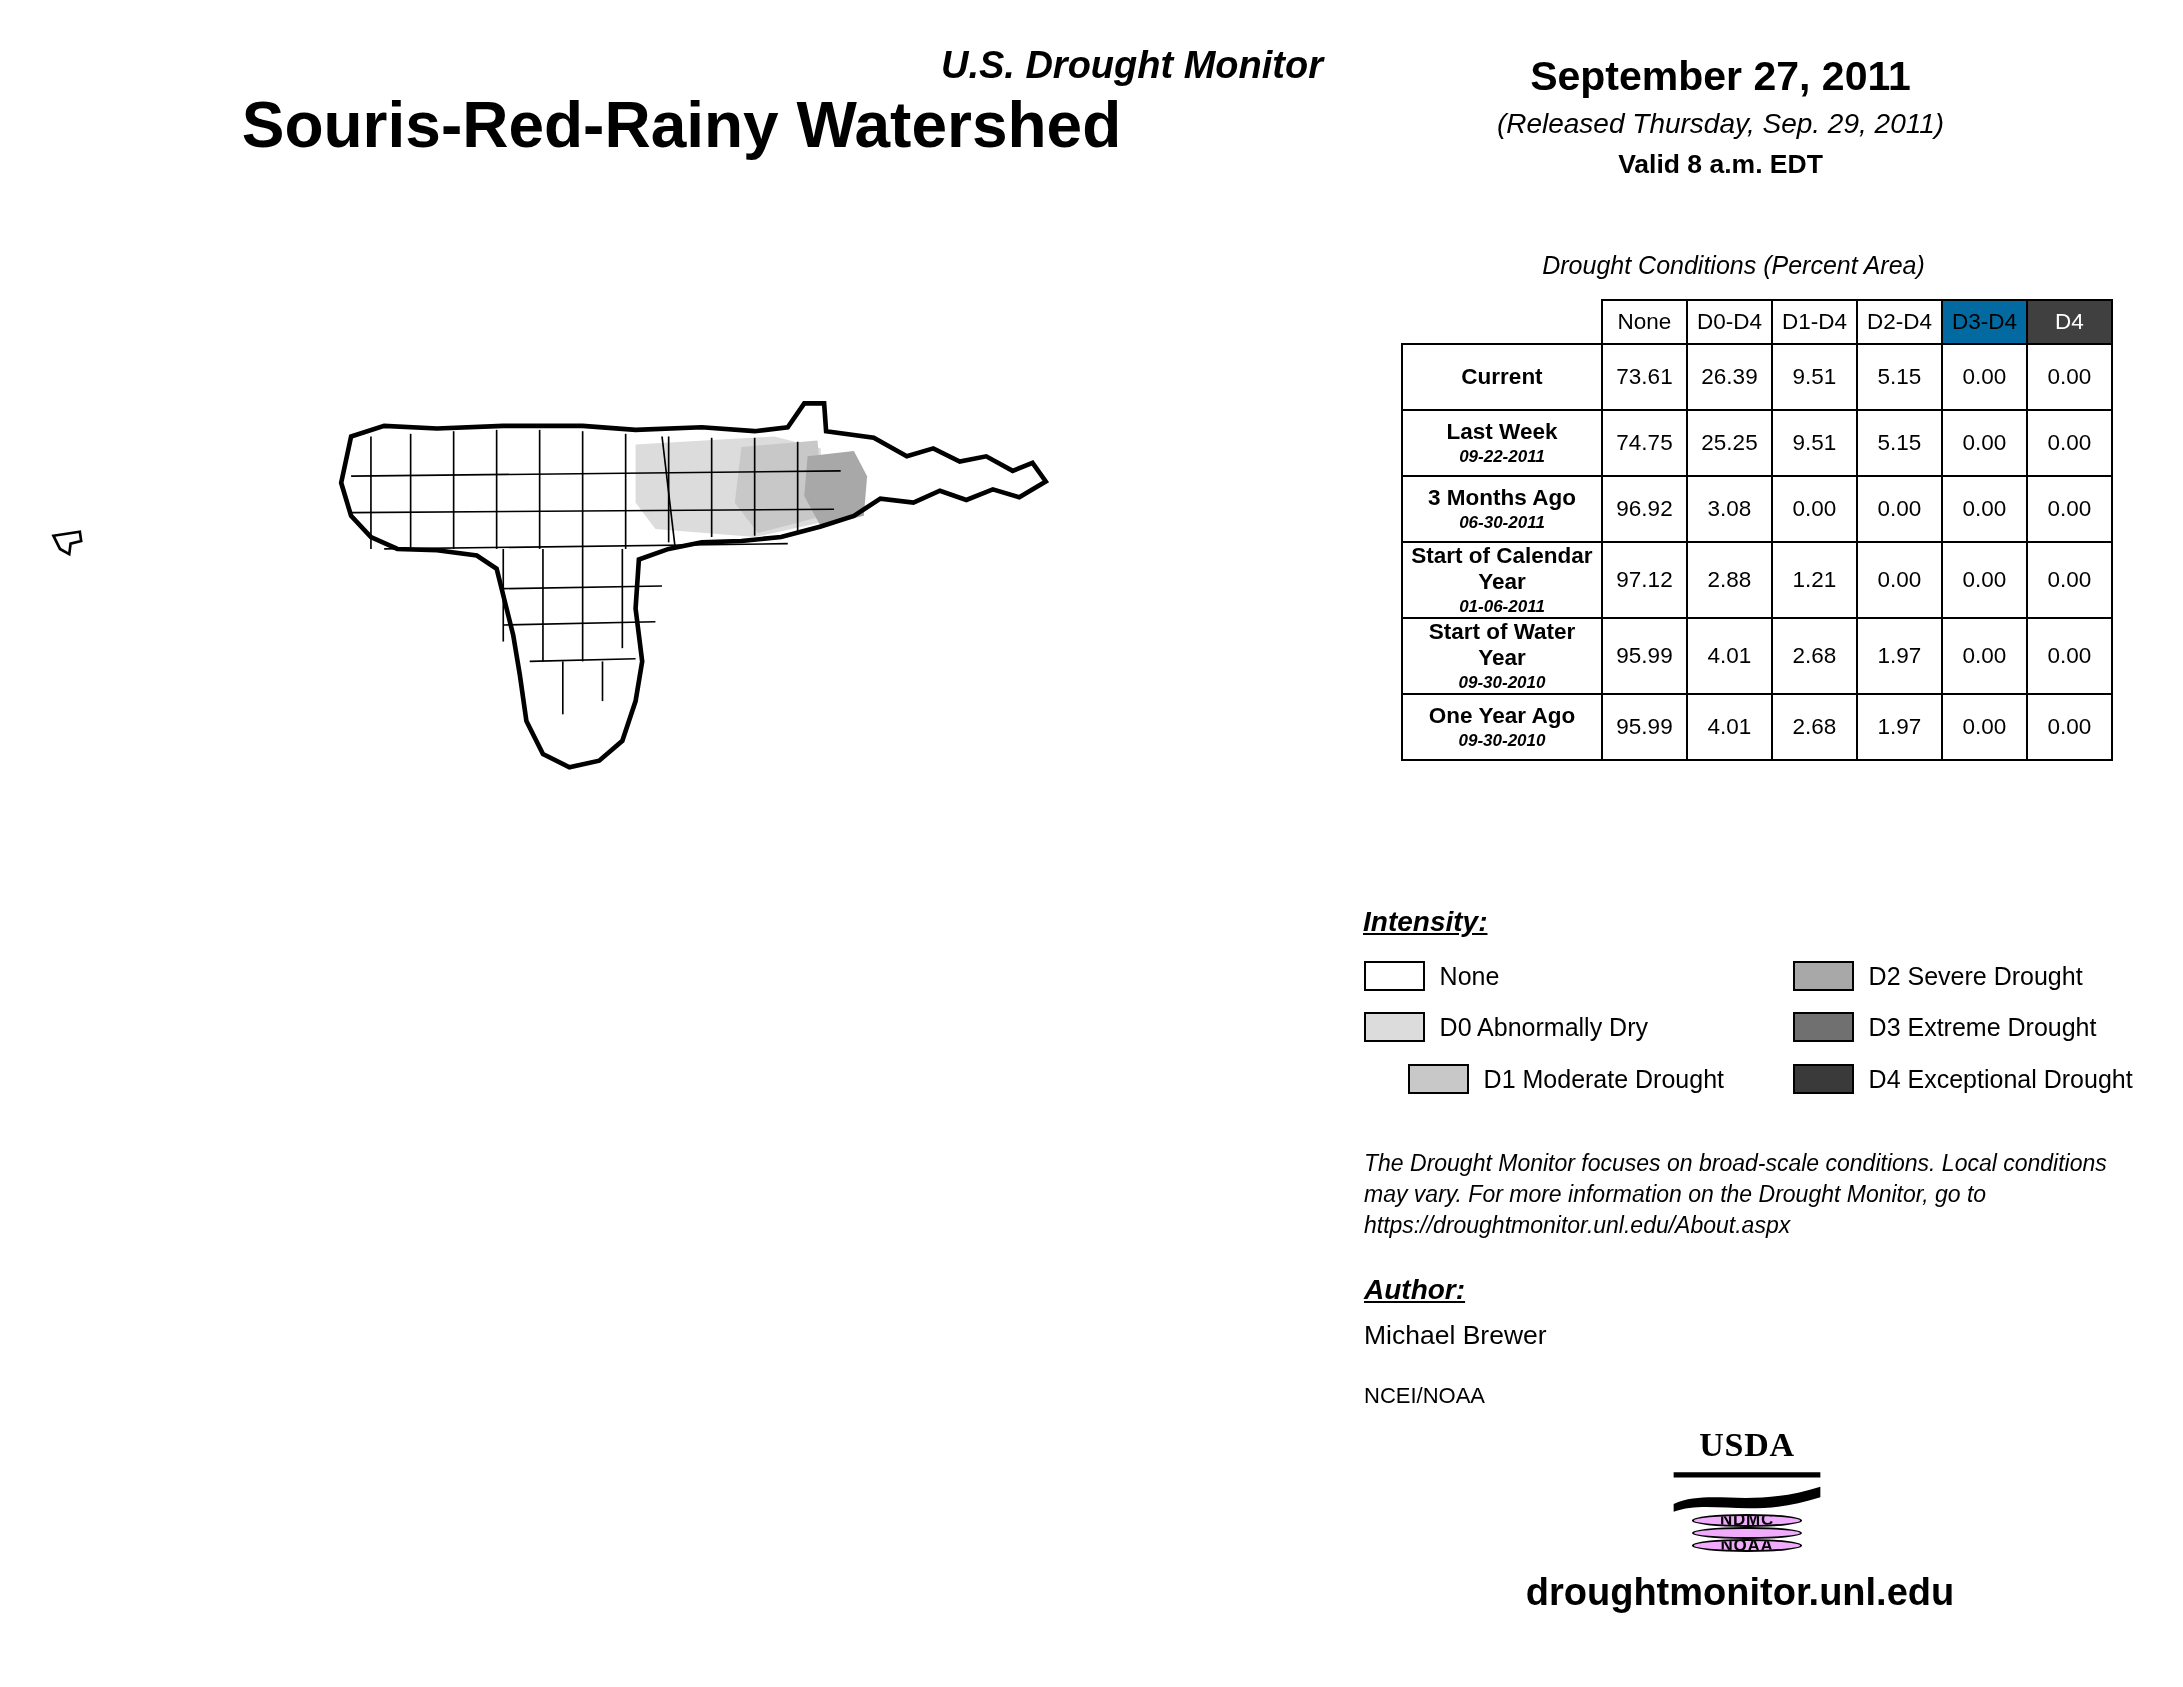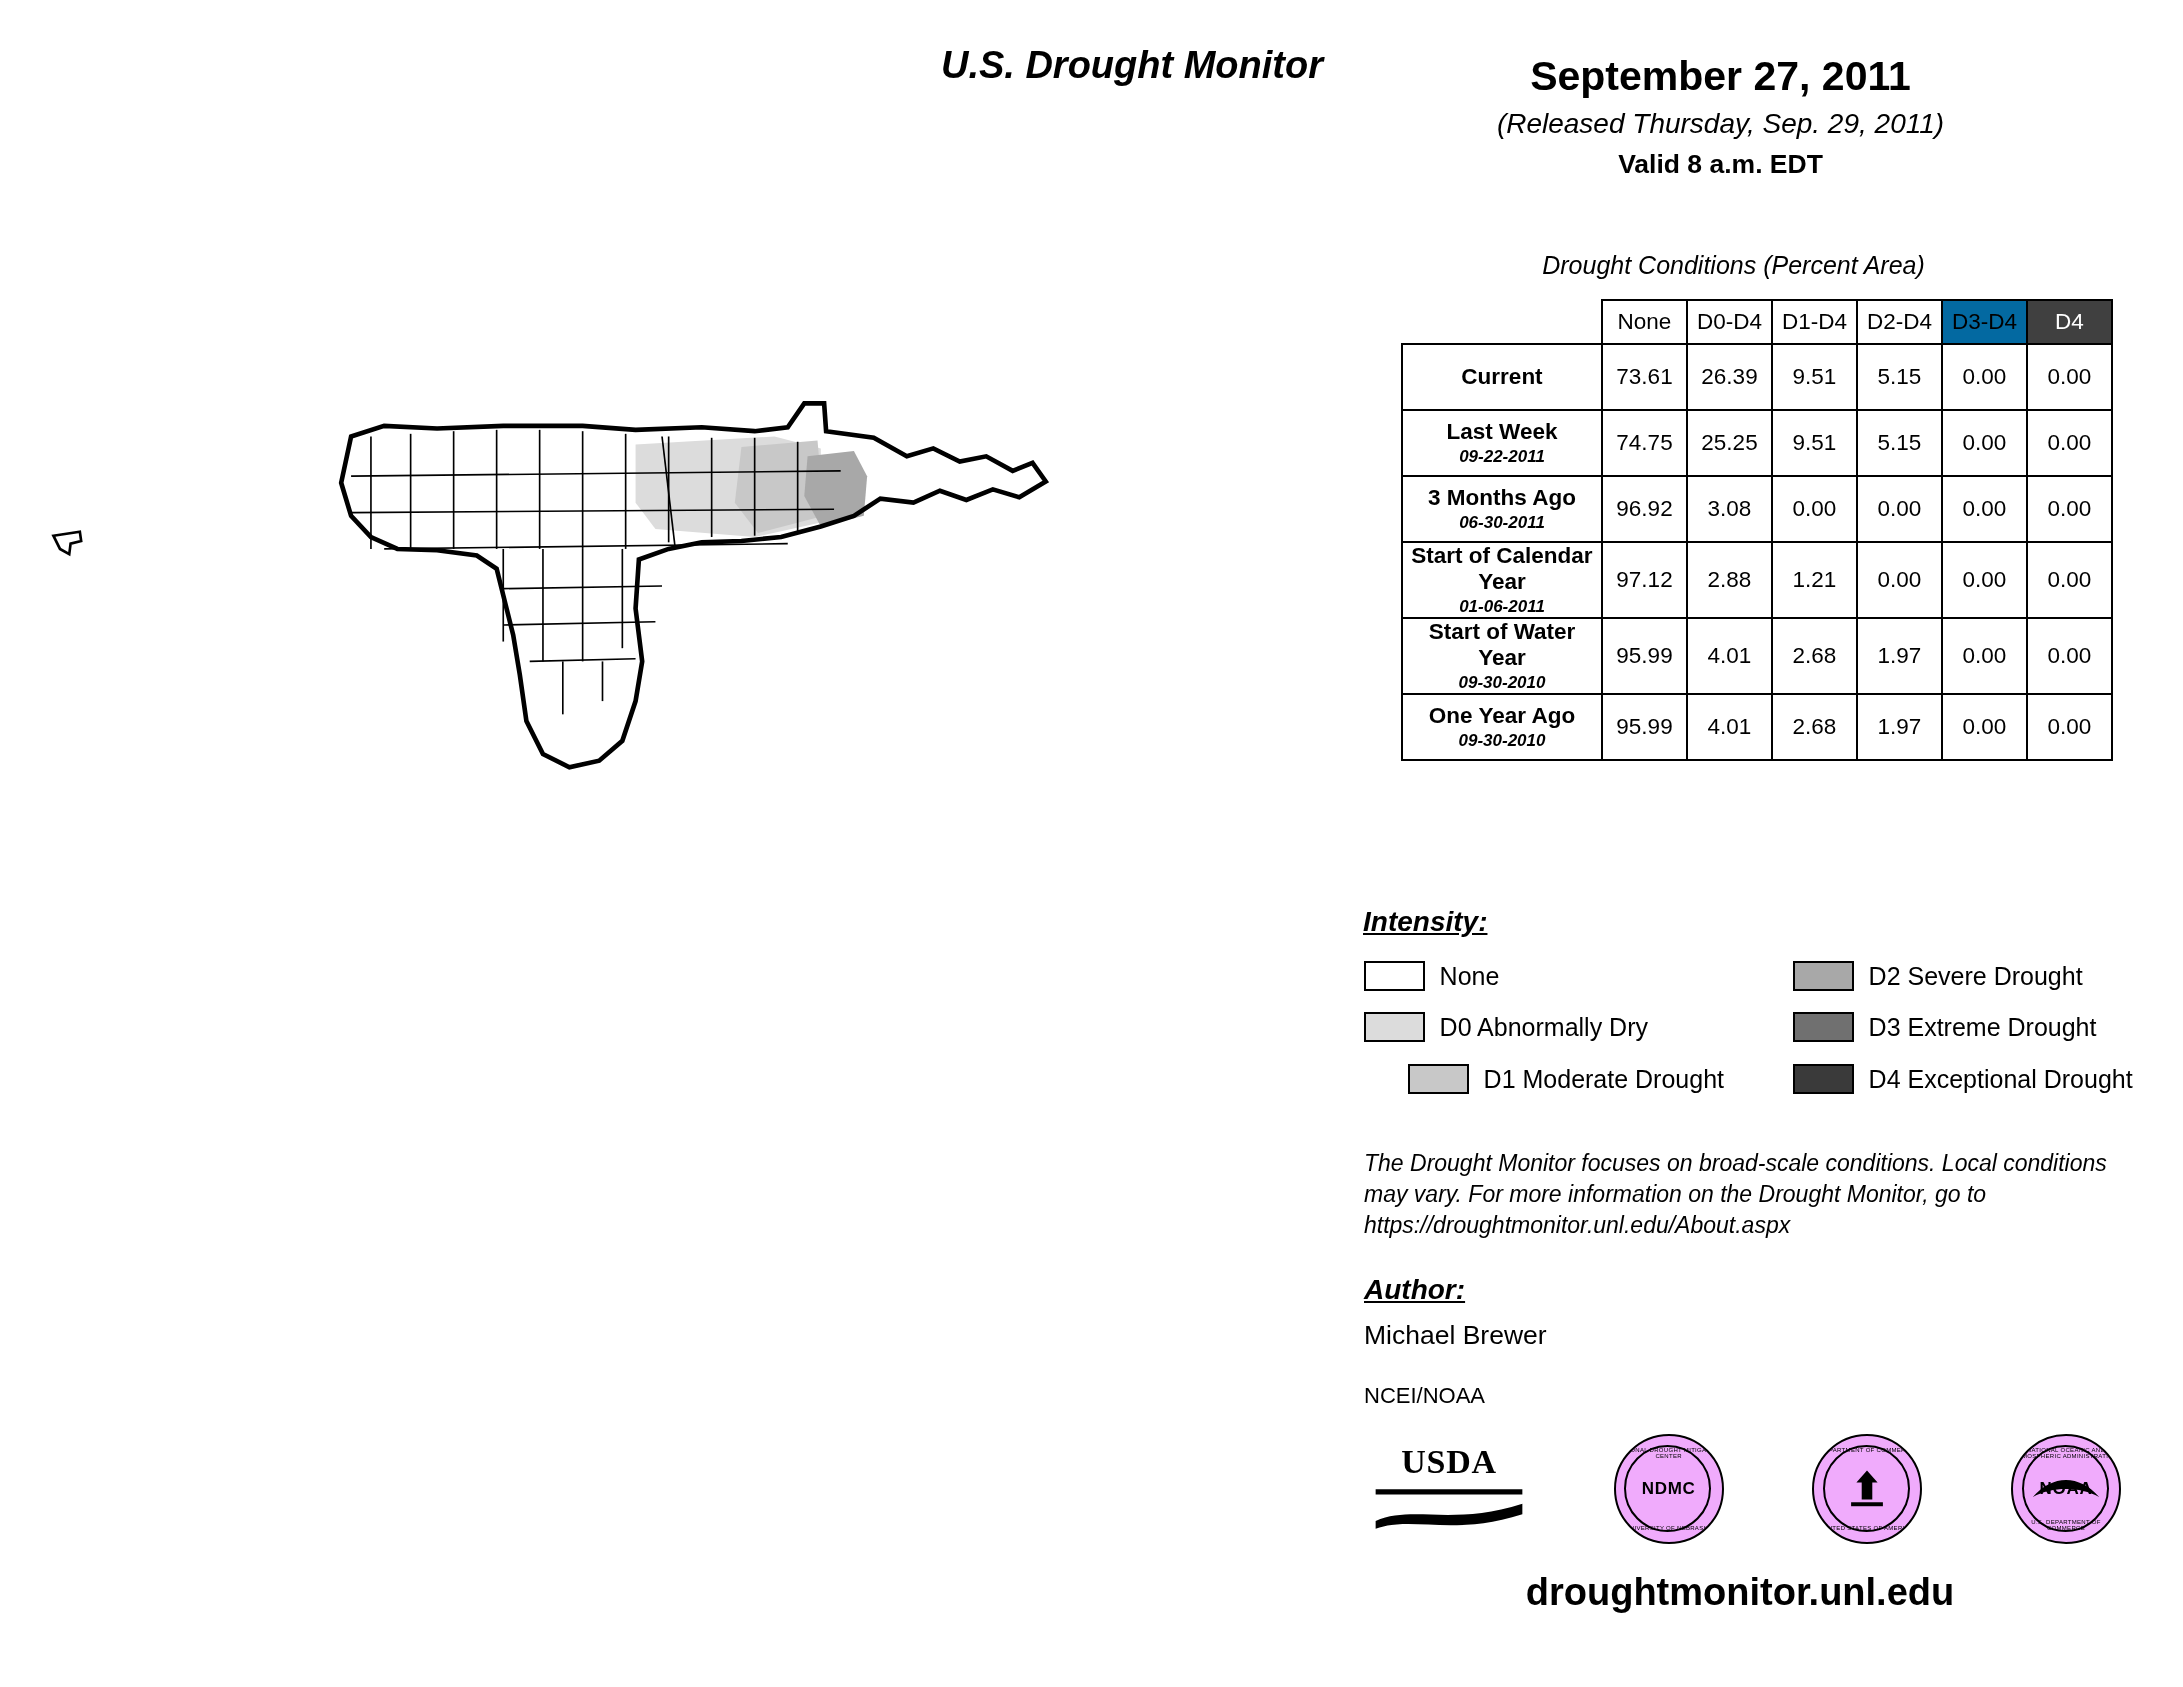--- a/index.html
+++ b/index.html
@@ -195,20 +195,21 @@
   
   #logos {
     position: absolute;
     left: 1373px;
     top: 1426px;
     width: 748px;
     height: 126px;
     display: flex;
     align-items: center;
     justify-content: space-between;
+    flex-direction: column;
   }
   .logo {
     position: relative;
   }
   
   #logo-usda {
     width: 152px;
     height: 93px;
   }
   #logo-usda .usda-text {
@@ -276,20 +277,21 @@
     top: 238px;
     width: 1297px;
     height: 1257px;
   }
 </style>
 </head>
 <body>
 
 <div id="title-block">
   <div id="subtitle-usdm">U.S. Drought Monitor</div>
+  <div id="main-title">Souris-Red-Rainy Watershed</div>
 </div>
 
 <div id="date-block">
   <div id="date-main">September 27, 2011</div>
   <div id="date-released">(Released Thursday, Sep. 29, 2011)</div>
   <div id="date-valid">Valid 8 a.m. EDT</div>
 </div>
 
 <div id="table-caption">Drought Conditions (Percent Area)</div>
 

